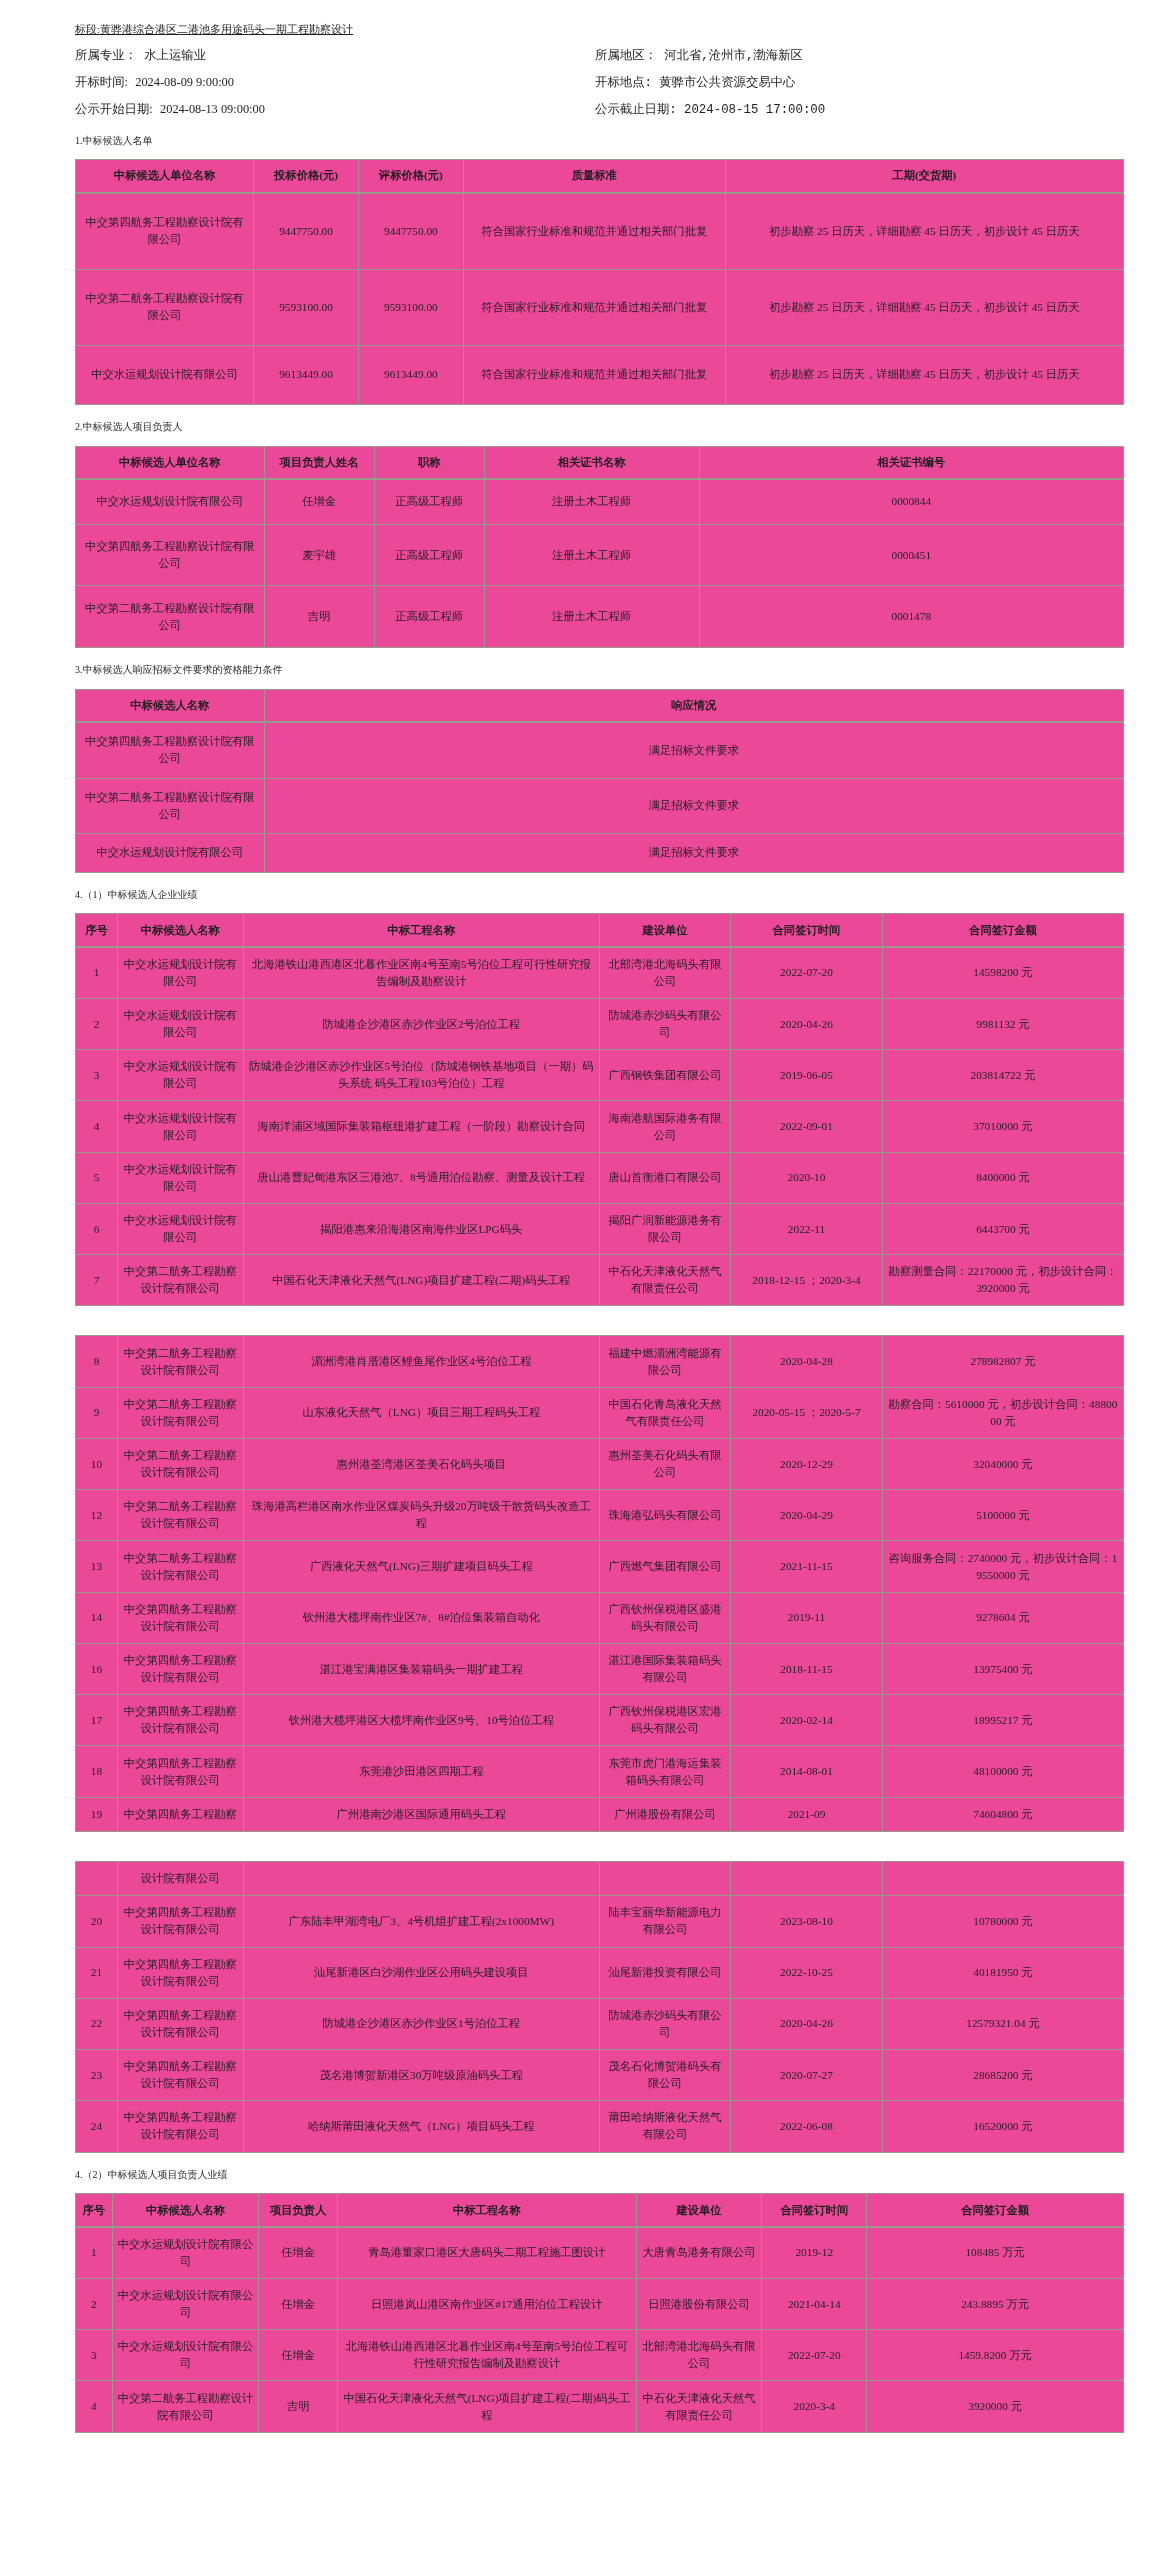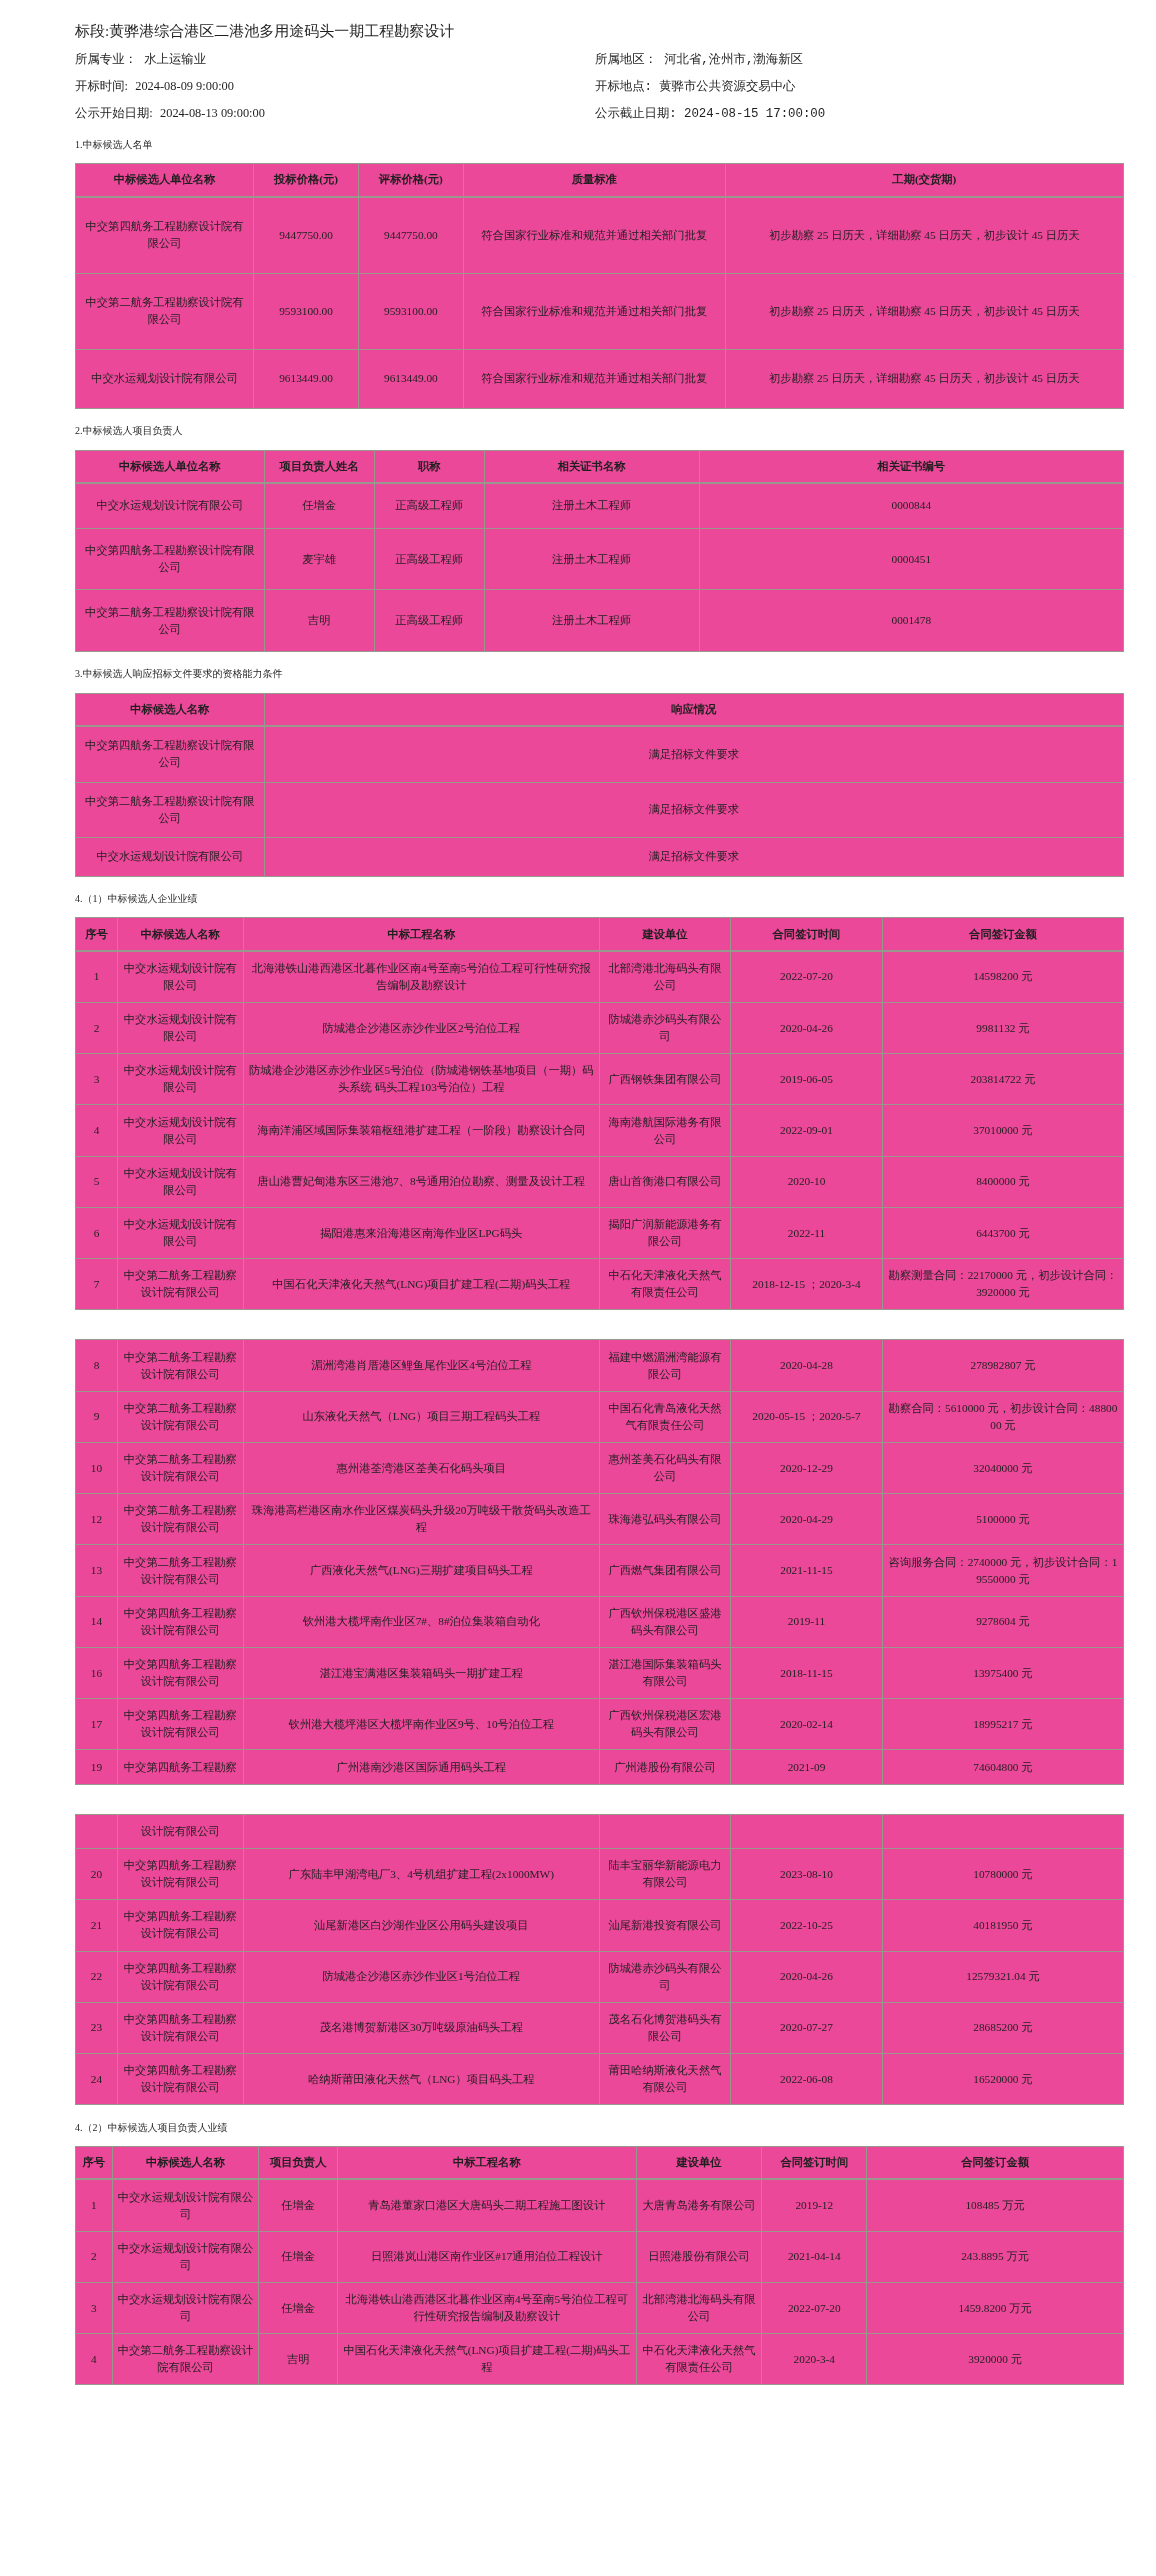--- a/index.html
+++ b/index.html
@@ -5,21 +5,21 @@
   html,body{margin:0;padding:0;background:#ffffff;}
   body{
     width:1157px;
     font-family:"Liberation Serif","DejaVu Serif",serif;
     color:#1f1f1f;
     font-size:11.3px;
   }
   .content{padding:21.6px 33px 31px 75px;}
 
   
-  .hdr-line{margin:0 0 10.3px 0;font-size:15px;}
+  .hdr-line{margin:0 0 10.3px 0;font-size:11px;text-decoration:underline;}
   .info-row{display:flex;margin-bottom:10.3px;font-size:12.4px;}
   .info-left{width:520px;flex:none;}
   .info-right{flex:1;font-family:Liberation Mono, monospace;}
   .lbl{margin-right:7.2px;}
 
   .sec-title{font-size:10px;margin:15.5px 0 11.3px 0;}
 
   table{width:100%;border-collapse:collapse;table-layout:fixed;background:#ec4899;}
   th,td{
     border:1.5px solid #99988d;
@@ -357,20 +357,28 @@
 
       <tr>
         <td>17</td>
         <td>中交第四航务工程勘察设计院有限公司</td>
         <td>钦州港大榄坪港区大榄坪南作业区9号、10号泊位工程</td>
         <td>广西钦州保税港区宏港码头有限公司</td>
         <td>2020-02-14</td>
         <td>18995217 元</td>
       </tr>
 
+      <tr>
+        <td>18</td>
+        <td>中交第四航务工程勘察设计院有限公司</td>
+        <td>东莞港沙田港区四期工程</td>
+        <td>东莞市虎门港海运集装箱码头有限公司</td>
+        <td>2014-08-01</td>
+        <td>48100000 元</td>
+      </tr>
 
       <tr>
         <td>19</td>
         <td>中交第四航务工程勘察</td>
         <td>广州港南沙港区国际通用码头工程</td>
         <td>广州港股份有限公司</td>
         <td>2021-09</td>
         <td>74604800 元</td>
       </tr>
     </tbody>

